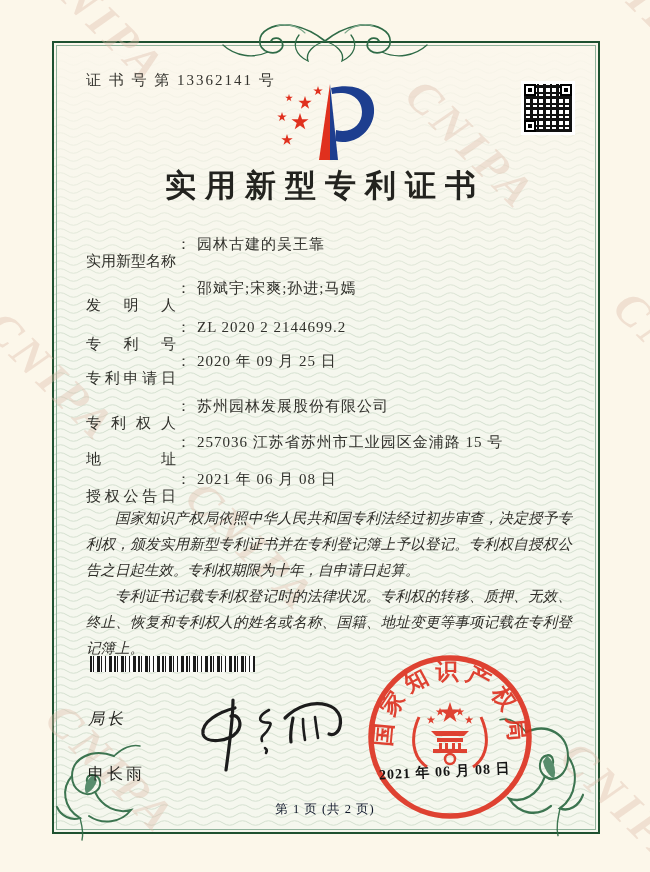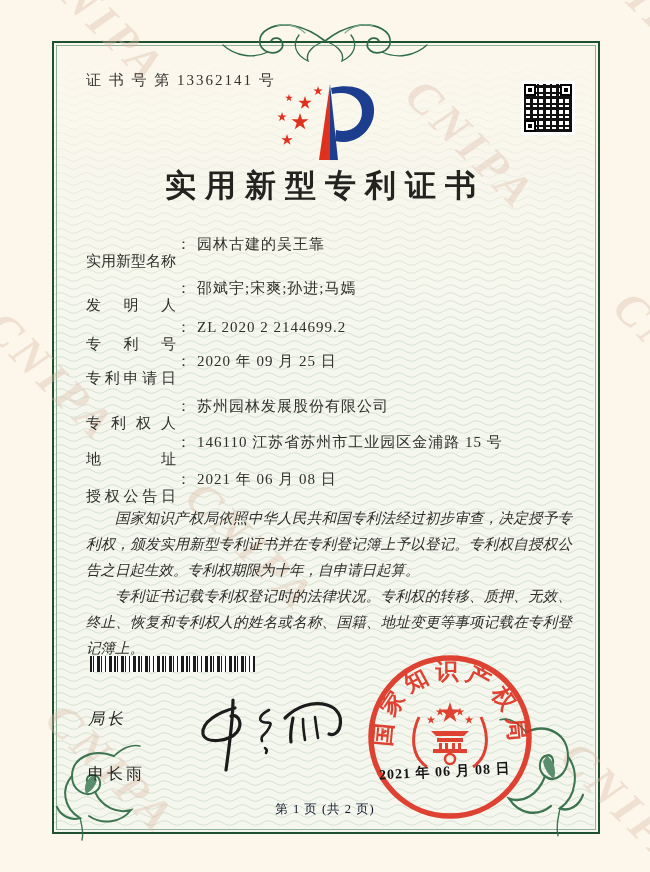--- a/index.html
+++ b/index.html
@@ -213,21 +213,21 @@
 <div class="content-item row r3">
   <span class="flabel">专利号</span><span class="colon">：</span><span class="fvalue">ZL 2020 2 2144699.2</span>
 </div>
 <div class="content-item row r4">
   <span class="flabel">专利申请日</span><span class="colon">：</span><span class="fvalue">2020 年 09 月 25 日</span>
 </div>
 <div class="content-item row r5">
   <span class="flabel">专利权人</span><span class="colon">：</span><span class="fvalue">苏州园林发展股份有限公司</span>
 </div>
 <div class="content-item row r6">
-  <span class="flabel">地址</span><span class="colon">：</span><span class="fvalue">146110 江苏省苏州市工业园区金浦路 15 号</span>
+  <span class="flabel">地址</span><span class="colon">：</span><span class="fvalue">257036 江苏省苏州市工业园区金浦路 15 号</span>
 </div>
 <div class="content-item row r7">
   <span class="flabel">授权公告日</span><span class="colon">：</span><span class="fvalue">2021 年 06 月 08 日</span>
 </div>
 
 <div class="content-item paras">
   <p>国家知识产权局依照中华人民共和国专利法经过初步审查，决定授予专利权，颁发实用新型专利证书并在专利登记簿上予以登记。专利权自授权公告之日起生效。专利权期限为十年，自申请日起算。</p>
   <p>专利证书记载专利权登记时的法律状况。专利权的转移、质押、无效、终止、恢复和专利权人的姓名或名称、国籍、地址变更等事项记载在专利登记簿上。</p>
 </div>
 

